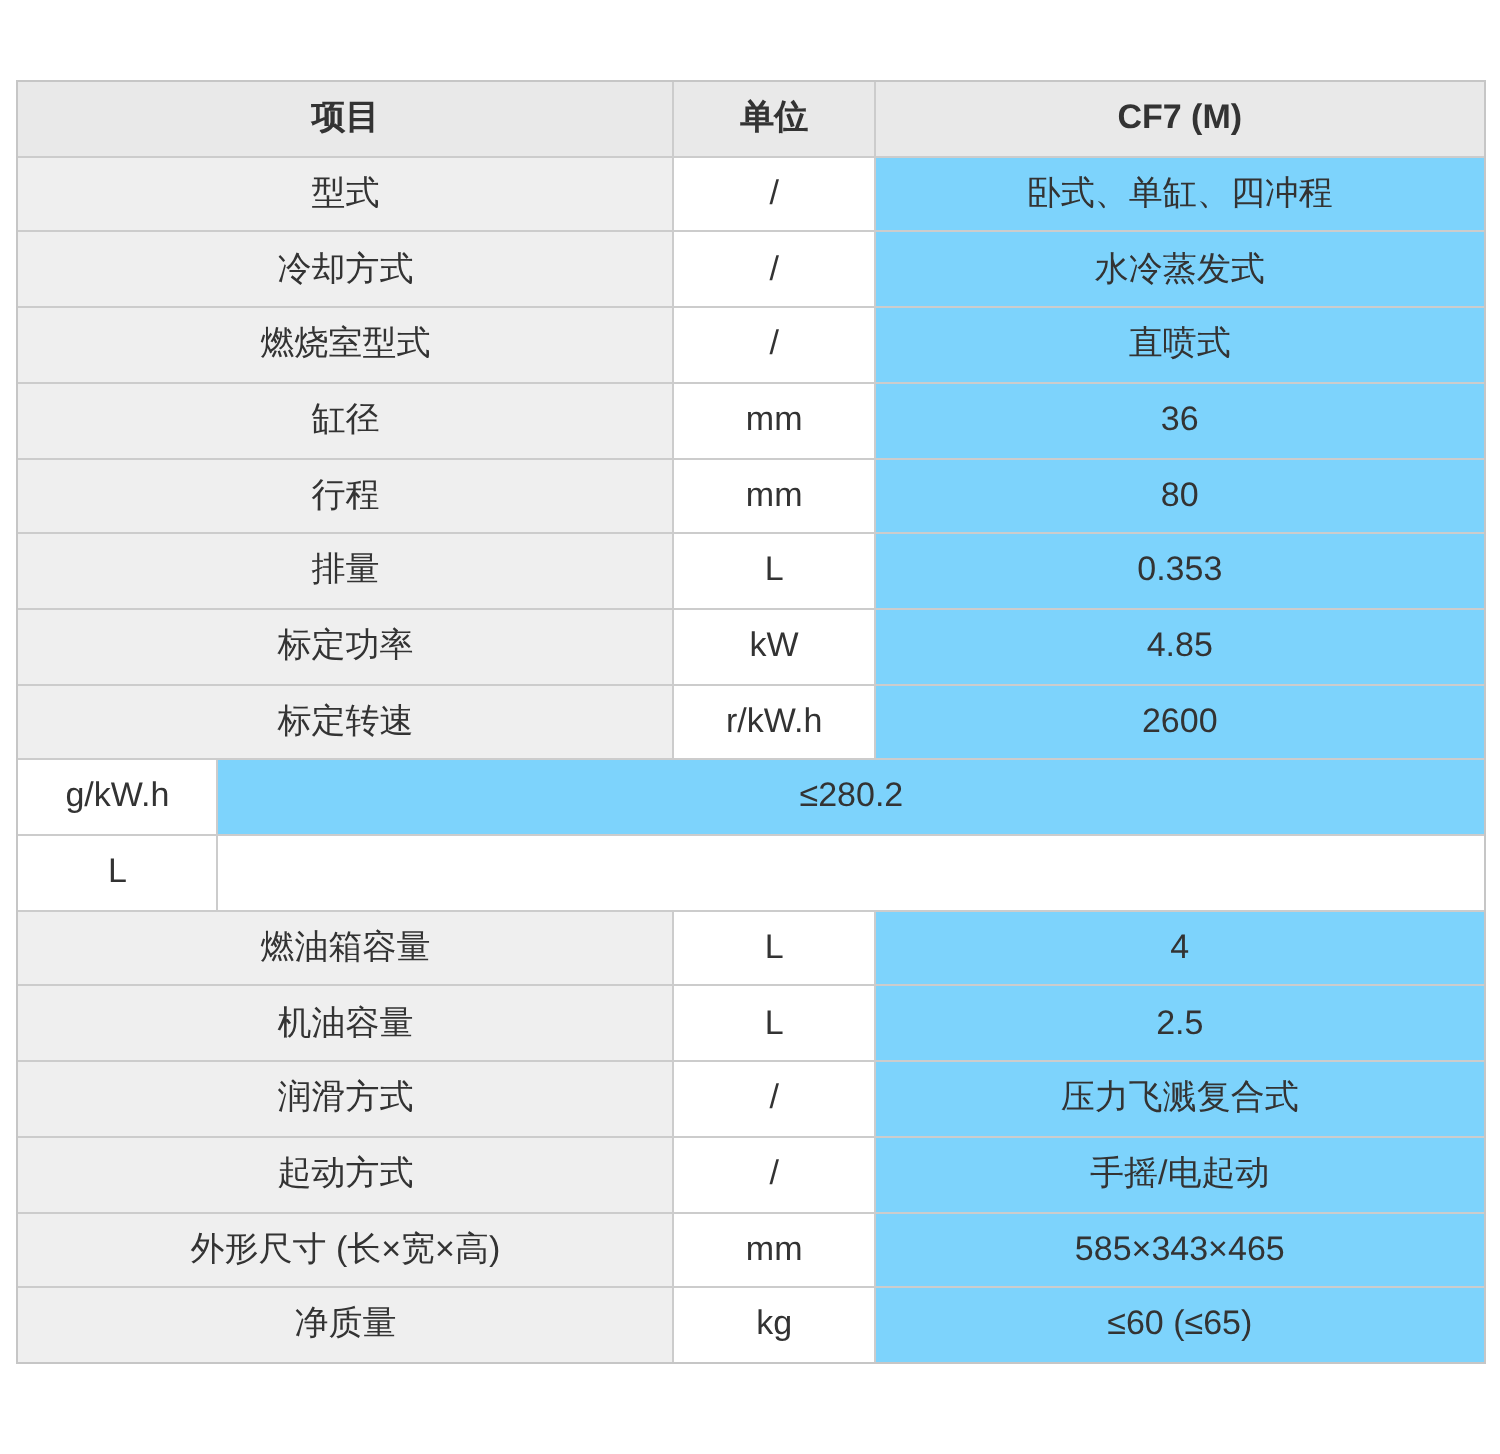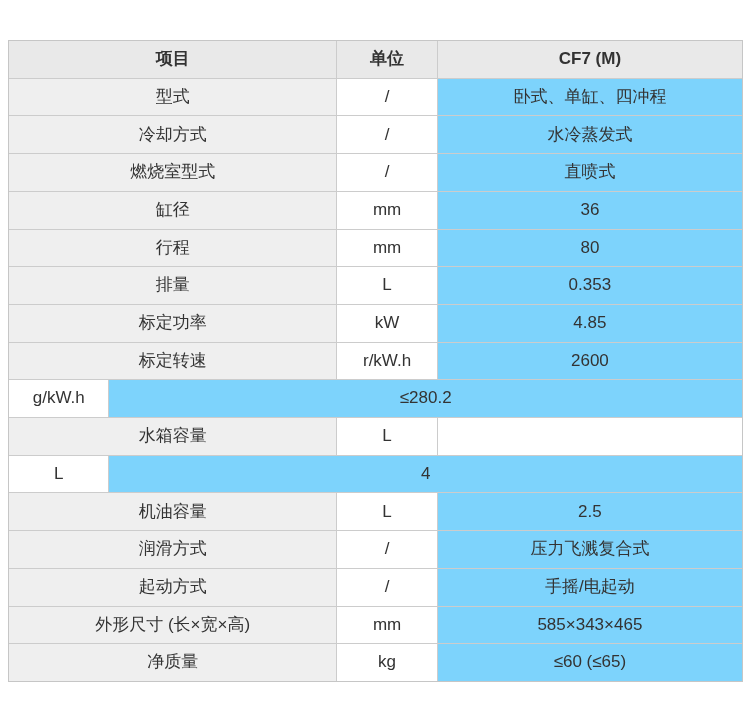--- a/index.html
+++ b/index.html
@@ -100,24 +100,24 @@
     <div class="row">
       <div class="cell col-item">标定转速</div>
       <div class="cell col-unit">r/kW.h</div>
       <div class="cell col-value">2600</div>
     </div>
     <div class="row">
       <div class="cell col-unit">g/kW.h</div>
       <div class="cell col-value">≤280.2</div>
     </div>
     <div class="row">
-      <div class="cell col-item">水箱容量</div>
       <div class="cell col-unit">L</div>
     </div>
     <div class="row">
+      <div class="cell col-item">燃油箱容量</div>
       <div class="cell col-unit">L</div>
       <div class="cell col-value">4</div>
     </div>
     <div class="row">
       <div class="cell col-item">机油容量</div>
       <div class="cell col-unit">L</div>
       <div class="cell col-value">2.5</div>
     </div>
     <div class="row">
       <div class="cell col-item">润滑方式</div>

